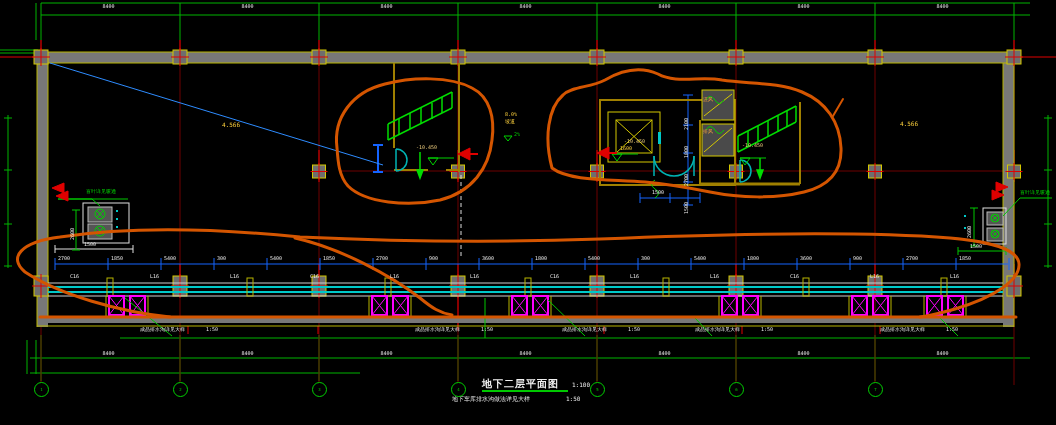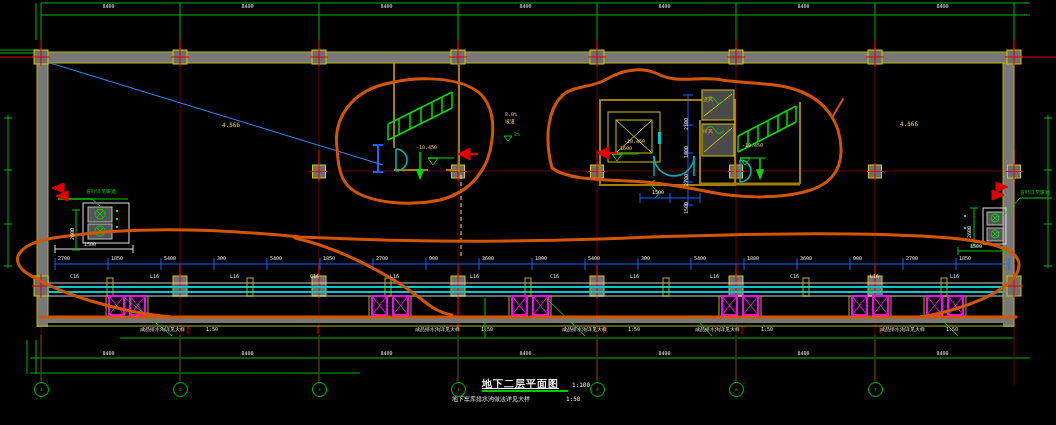--- a/index.html
+++ b/index.html
@@ -7,21 +7,21 @@
           font-family:"DejaVu Sans Mono",monospace;}
   svg{position:absolute;left:0;top:0;}
   .t{position:absolute;font:5px/1.1 "DejaVu Sans Mono",monospace;color:#e8e8e8;white-space:nowrap;}
   .g{color:#00d000}
   .y{color:#ffd23c}
   .o{color:#e89b3c}
   .lv{color:#e8c87a}
   .rot{transform:rotate(-90deg);transform-origin:left top;}
   .bubble{position:absolute;width:13px;height:13px;border:1px solid #00d000;border-radius:50%;
           color:#00d000;font:4px/13px "DejaVu Sans Mono",monospace;text-align:center;background:#000;}
-  #title{position:absolute;left:482px;top:377px;color:#f0f0f0;font:bold 10px "DejaVu Sans Mono",monospace;letter-spacing:1px;text-decoration:underline;}
+  #title{position:absolute;left:482px;top:377px;color:#f0f0f0;font:bold 10px "DejaVu Sans Mono",monospace;letter-spacing:1px;}
   #title-scale{position:absolute;left:572px;top:381px;color:#f0f0f0;font:6px "DejaVu Sans Mono",monospace;}
   #title-underline{position:absolute;left:482px;top:390px;width:86px;height:2px;background:#00c800;}
   #subtitle{position:absolute;left:452px;top:395px;color:#e8e8e8;font:6px "DejaVu Sans Mono",monospace;}
   #subtitle-scale{position:absolute;left:566px;top:395px;color:#e8e8e8;font:6px "DejaVu Sans Mono",monospace;}
 </style>
 </head>
 <body>
 
 <div id="canvas">
 

